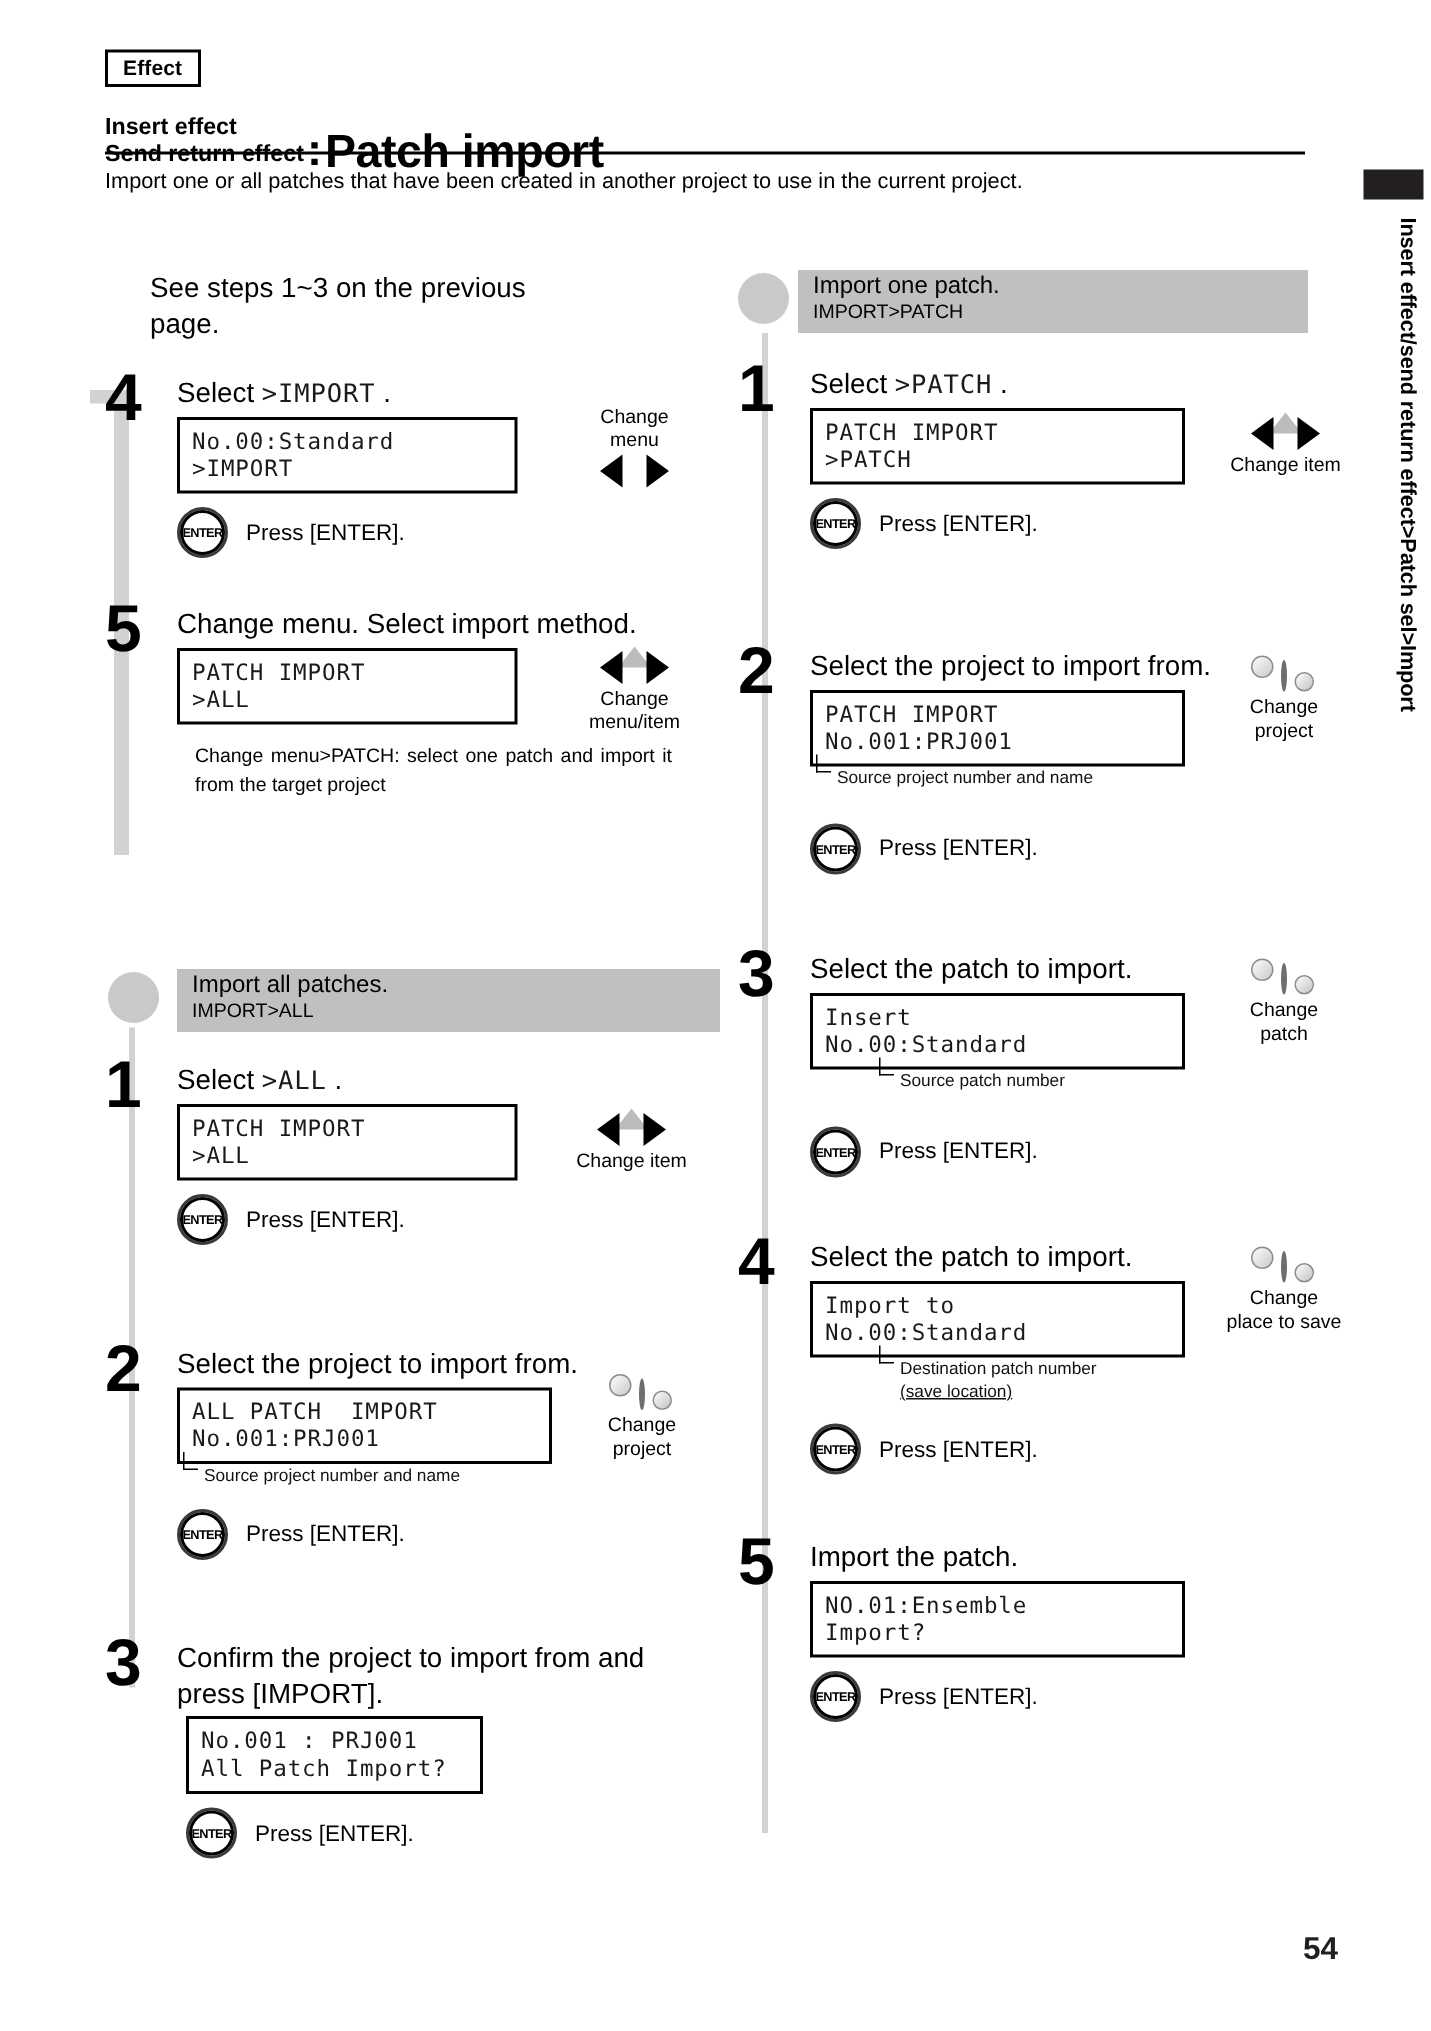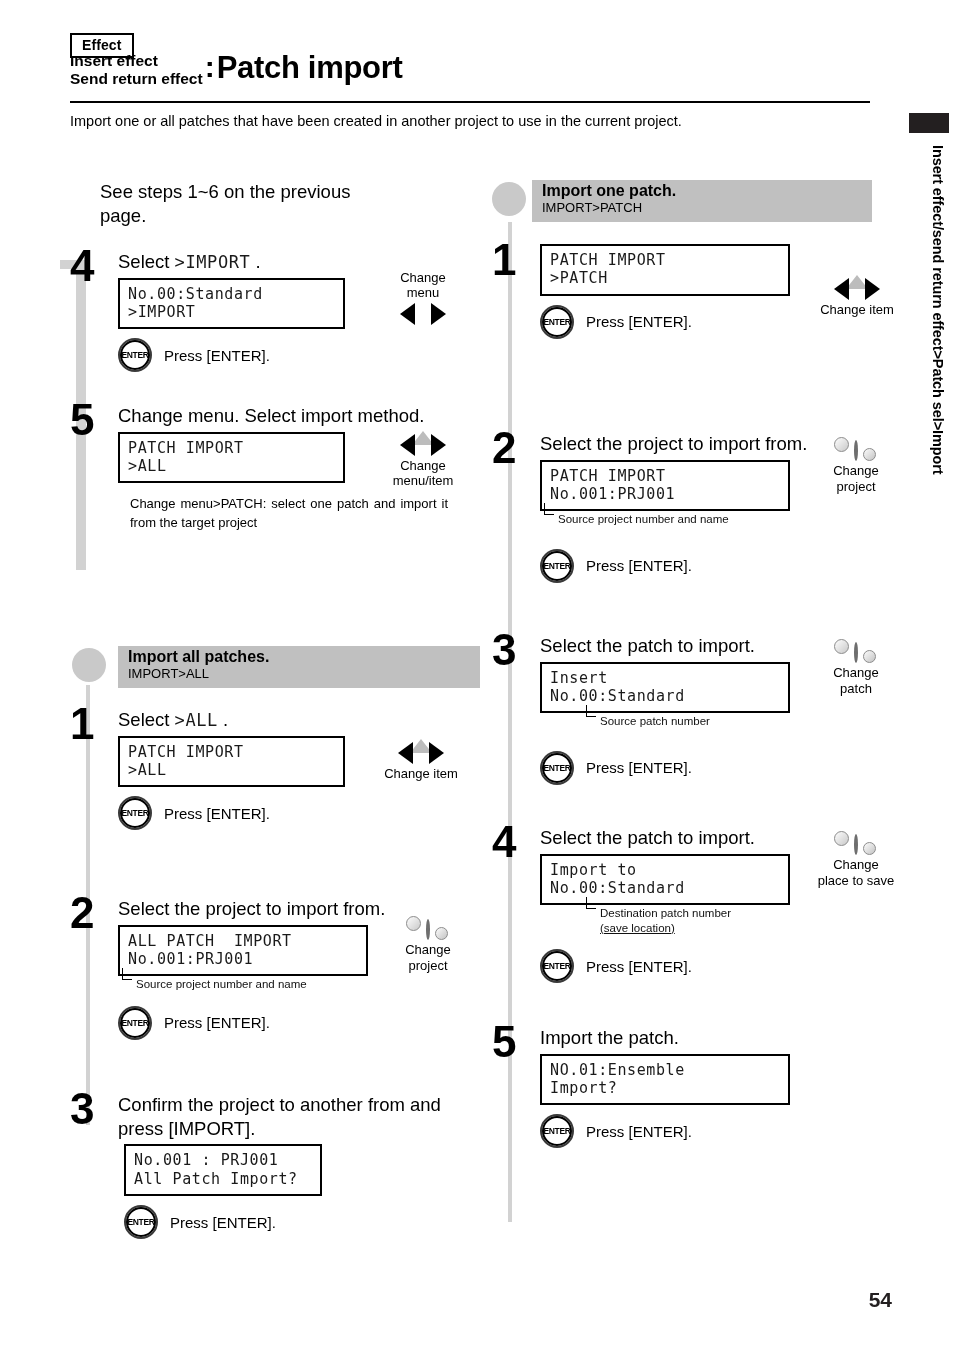--- a/index.html
+++ b/index.html
@@ -23,23 +23,23 @@
     top: 33px;
     border: 2px solid #000;
     padding: 2px 10px 3px 10px;
     font-size: 14px;
     font-weight: bold;
     letter-spacing: 0.1px;
   }
   .title-row {
     position: absolute;
     left: 70px;
-    top: 52px;
+    top: 76px;
     display: flex;
-    align-items: flex-start;
+    align-items: flex-end;
   }
   .title-small {
     font-size: 15.5px;
     font-weight: bold;
     line-height: 1.18;
     padding-bottom: 3px;
   }
   .title-colon {
     font-size: 30px;
     font-weight: bold;
@@ -143,21 +143,21 @@
     border-radius: 50%;
     background: #c9c9c9;
   }
   .sect-txt {
     position: absolute;
     left: 68px;
     top: 2px;
   }
   .sect-title {
     font-size: 16px;
-    font-weight: bold;
+    font-weight: normal;
     line-height: 1.15;
   }
   .sect-sub {
     font-size: 13px;
     line-height: 1.2;
   }
 
   
   .step { position: relative; margin-bottom: 4px; }
   .step-num {
@@ -354,21 +354,21 @@
 
 <div class="head-rule"></div>
 <div class="intro">Import one or all patches that have been created in another project to use in the current project.</div>
 
 <div class="side-block"></div>
 <div class="side-tab-text">Insert effect/send return effect&gt;Patch sel&gt;Import</div>
 <div class="page-num">54</div>
 
 <div class="col-left">
 
-  <div class="lead-note">See steps 1~6 on the previous page.</div>
+  <div class="lead-note">See steps 1~3 on the previous page.</div>
 
   <div class="rail rail-cap" style="left:0px; top:80px; width:26px;"></div>
   <div class="rail rail-el" style="left:16px; top:80px; height:310px;"></div>
 
   <div class="step" style="margin-top:22px; height:150px;">
     <div class="step-num">4</div>
     <div class="step-body">
       <div class="step-head">
         <span>Select </span><span class="lcd-line" style="font-size:17px;">&gt;IMPORT</span><span> .</span>
       </div>
@@ -482,21 +482,21 @@
           <span class="lbl">ENTER</span>
         </span>
         <span class="enter-text">Press [ENTER].</span>
       </div>
     </div>
   </div>
 
   <div class="step" style="margin-top:26px; height:170px;">
     <div class="step-num">3</div>
     <div class="step-body">
-      <div class="step-head" style="width:330px;">Confirm the project to another from and press [IMPORT].</div>
+      <div class="step-head" style="width:330px;">Confirm the project to import from and press [IMPORT].</div>
       <div class="lcd lcd-wide" style="margin-left:6px; width:198px;">
         <div class="lcd-line">No.001 : PRJ001</div>
         <div class="lcd-line">All Patch Import?</div>
       </div>
       <div class="enter-row" style="margin-left:6px;">
         <span class="enter-btn">
           <span class="ring-out"></span>
             <span class="ring-in"></span>
           <span class="lbl">ENTER</span>
         </span>
@@ -516,20 +516,23 @@
       <div class="sect-title">Import one patch.</div>
       <div class="sect-sub">IMPORT&gt;PATCH</div>
     </div>
   </div>
 
   <div class="rail" style="left:18px; top:42px; width:4px; height:1000px;"></div>
 
   <div class="step" style="margin-top:22px; height:160px;">
     <div class="step-num" style="left:2px;">1</div>
     <div class="step-body" style="margin-left:50px;">
+      <div class="step-head">
+        <span>Select </span><span class="lcd-line" style="font-size:17px;">&gt;PATCH</span><span> .</span>
+      </div>
       <div class="lcd lcd-wide">
         <div class="lcd-line">PATCH IMPORT</div>
         <div class="lcd-line">&gt;PATCH</div>
       </div>
       <div class="arrows" style="left:262px; top:14px; width:110px;">
         <span class="tri-up"></span>
         <div class="arr-pair">
           <span class="tri-left"></span>
           <span class="tri-right"></span>
         </div>

